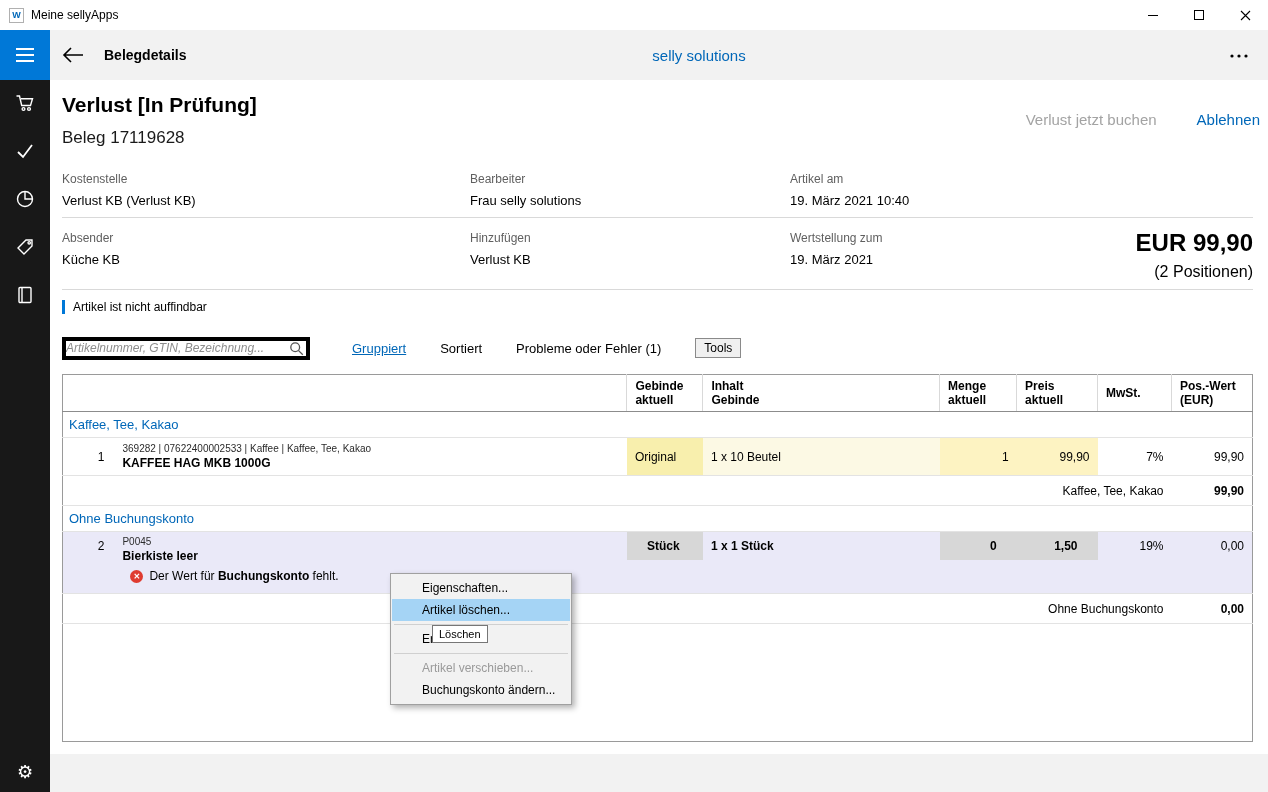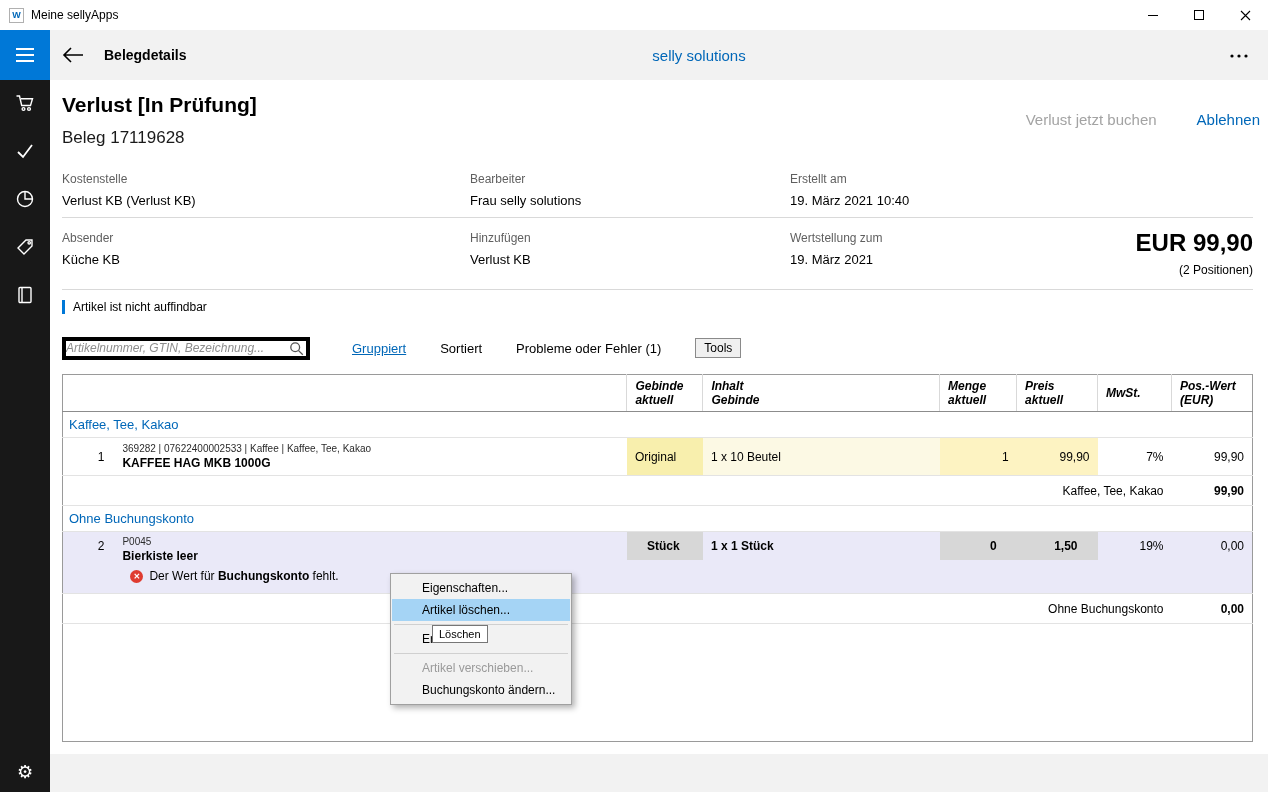--- a/index.html
+++ b/index.html
@@ -41,21 +41,21 @@
 
   .fields-row { position:absolute; left:12px; right:15px; display:grid; grid-template-columns:408px 320px 1fr; }
   .fr1 { top:92px; }
   .fr2 { top:151px; }
   .field .lbl { font-size:12px; color:#5f5f5f; }
   .field .val { font-size:13px; color:#000; margin-top:7px; }
   .divider { position:absolute; left:12px; right:15px; height:1px; background:#d9d9d9; }
   .d1 { top:137px; } .d2 { top:209px; }
   .total-block { position:absolute; right:15px; top:149px; text-align:right; }
   .total-amount { font-size:24px; font-weight:bold; }
-  .total-pos { font-size:12px; margin-top:6px; }
+  .total-pos { font-size:16px; margin-top:6px; }
 
   .notice { position:absolute; left:12px; top:220px; display:flex; align-items:center; gap:8px; font-size:12px; }
   .notice-bar { width:3px; height:14px; background:#0078d7; }
 
   
   .toolbar { position:absolute; left:12px; right:15px; top:255px; height:26px; display:flex; align-items:center; }
   .search-wrap { position:relative; width:248px; height:23px; }
   .search-wrap input { width:100%; height:100%; border:4px solid #000000; font-family:"Liberation Sans",sans-serif; font-size:12px; font-style:italic; color:#333; padding:0 26px 0 0; outline:none; }
   .search-wrap input::placeholder { color:#8d8d8d; font-style:italic; }
   .search-icon { position:absolute; right:6px; top:4px; cursor:pointer; }
@@ -63,21 +63,21 @@
   .link-active { color:#0067b8; text-decoration:underline; cursor:pointer; }
   .link-plain { color:#000; cursor:pointer; }
   .btn-tools { border:1px solid #8a8a8a; background:#f0f0f0; font-size:12px; padding:2px 8px; cursor:pointer; }
   .tb-spacer { flex:1; }
   .tb-right { display:flex; align-items:center; gap:22px; font-size:13px; }
   .link-blue { color:#0067b8; cursor:pointer; }
   .btn-add { border:1px solid #8a8a8a; background:#f5f5f5; font-size:13px; padding:4px 10px; display:flex; align-items:center; gap:12px; cursor:pointer; }
 
   
   .pos-table { position:absolute; left:12px; top:294px; width:1191px; border-collapse:collapse; font-size:12px; border:1px solid #9a9a9a; background:#fff; }
-  .pos-table th { font-weight:bold; text-align:left; vertical-align:middle; padding:4px 8px; height:36px; border-bottom:1px solid #8c8c8c; white-space:pre-line; font-size:12px;font-style:italic; }
+  .pos-table th { font-weight:bold; text-align:left; vertical-align:middle; padding:4px 8px; height:36px; border-bottom:1px solid #8c8c8c; white-space:pre-line; font-size:12px; }
   .pos-table th.vline { border-left:1px solid #d9d9d9; }
   .pos-table td { padding:4px 8px; }
   tr.group-row td { color:#0067b8; font-size:13px; height:26px; padding-left:6px; border-bottom:1px solid #e3e3e3; }
   tr.item-row1 td { height:38px; vertical-align:middle; border-bottom:1px solid #e3e3e3; }
   .meta { font-size:10px; color:#2b2b2b; }
   .iname { font-size:12px; font-weight:bold; margin-top:2px; }
   .c-orig { background:#f8efad;margin-top:12px; }
   .c-pale { background:#fcf9e4; }
   .c-yel  { background:#fdf3c2; }
   .ar { text-align:right; }
@@ -196,21 +196,21 @@
   <div class="fields-row fr1">
     <div class="field">
       <div class="lbl">Kostenstelle</div>
       <div class="val">Verlust KB (Verlust KB)</div>
     </div>
     <div class="field">
       <div class="lbl">Bearbeiter</div>
       <div class="val">Frau selly solutions</div>
     </div>
     <div class="field">
-      <div class="lbl">Erstellt am</div>
+      <div class="lbl">Artikel am</div>
       <div class="val">19. März 2021 10:40</div>
     </div>
   </div>
 
   <div class="divider d1"></div>
 
   <div class="fields-row fr2">
     <div class="field">
       <div class="lbl">Absender</div>
       <div class="val">Küche KB</div>

